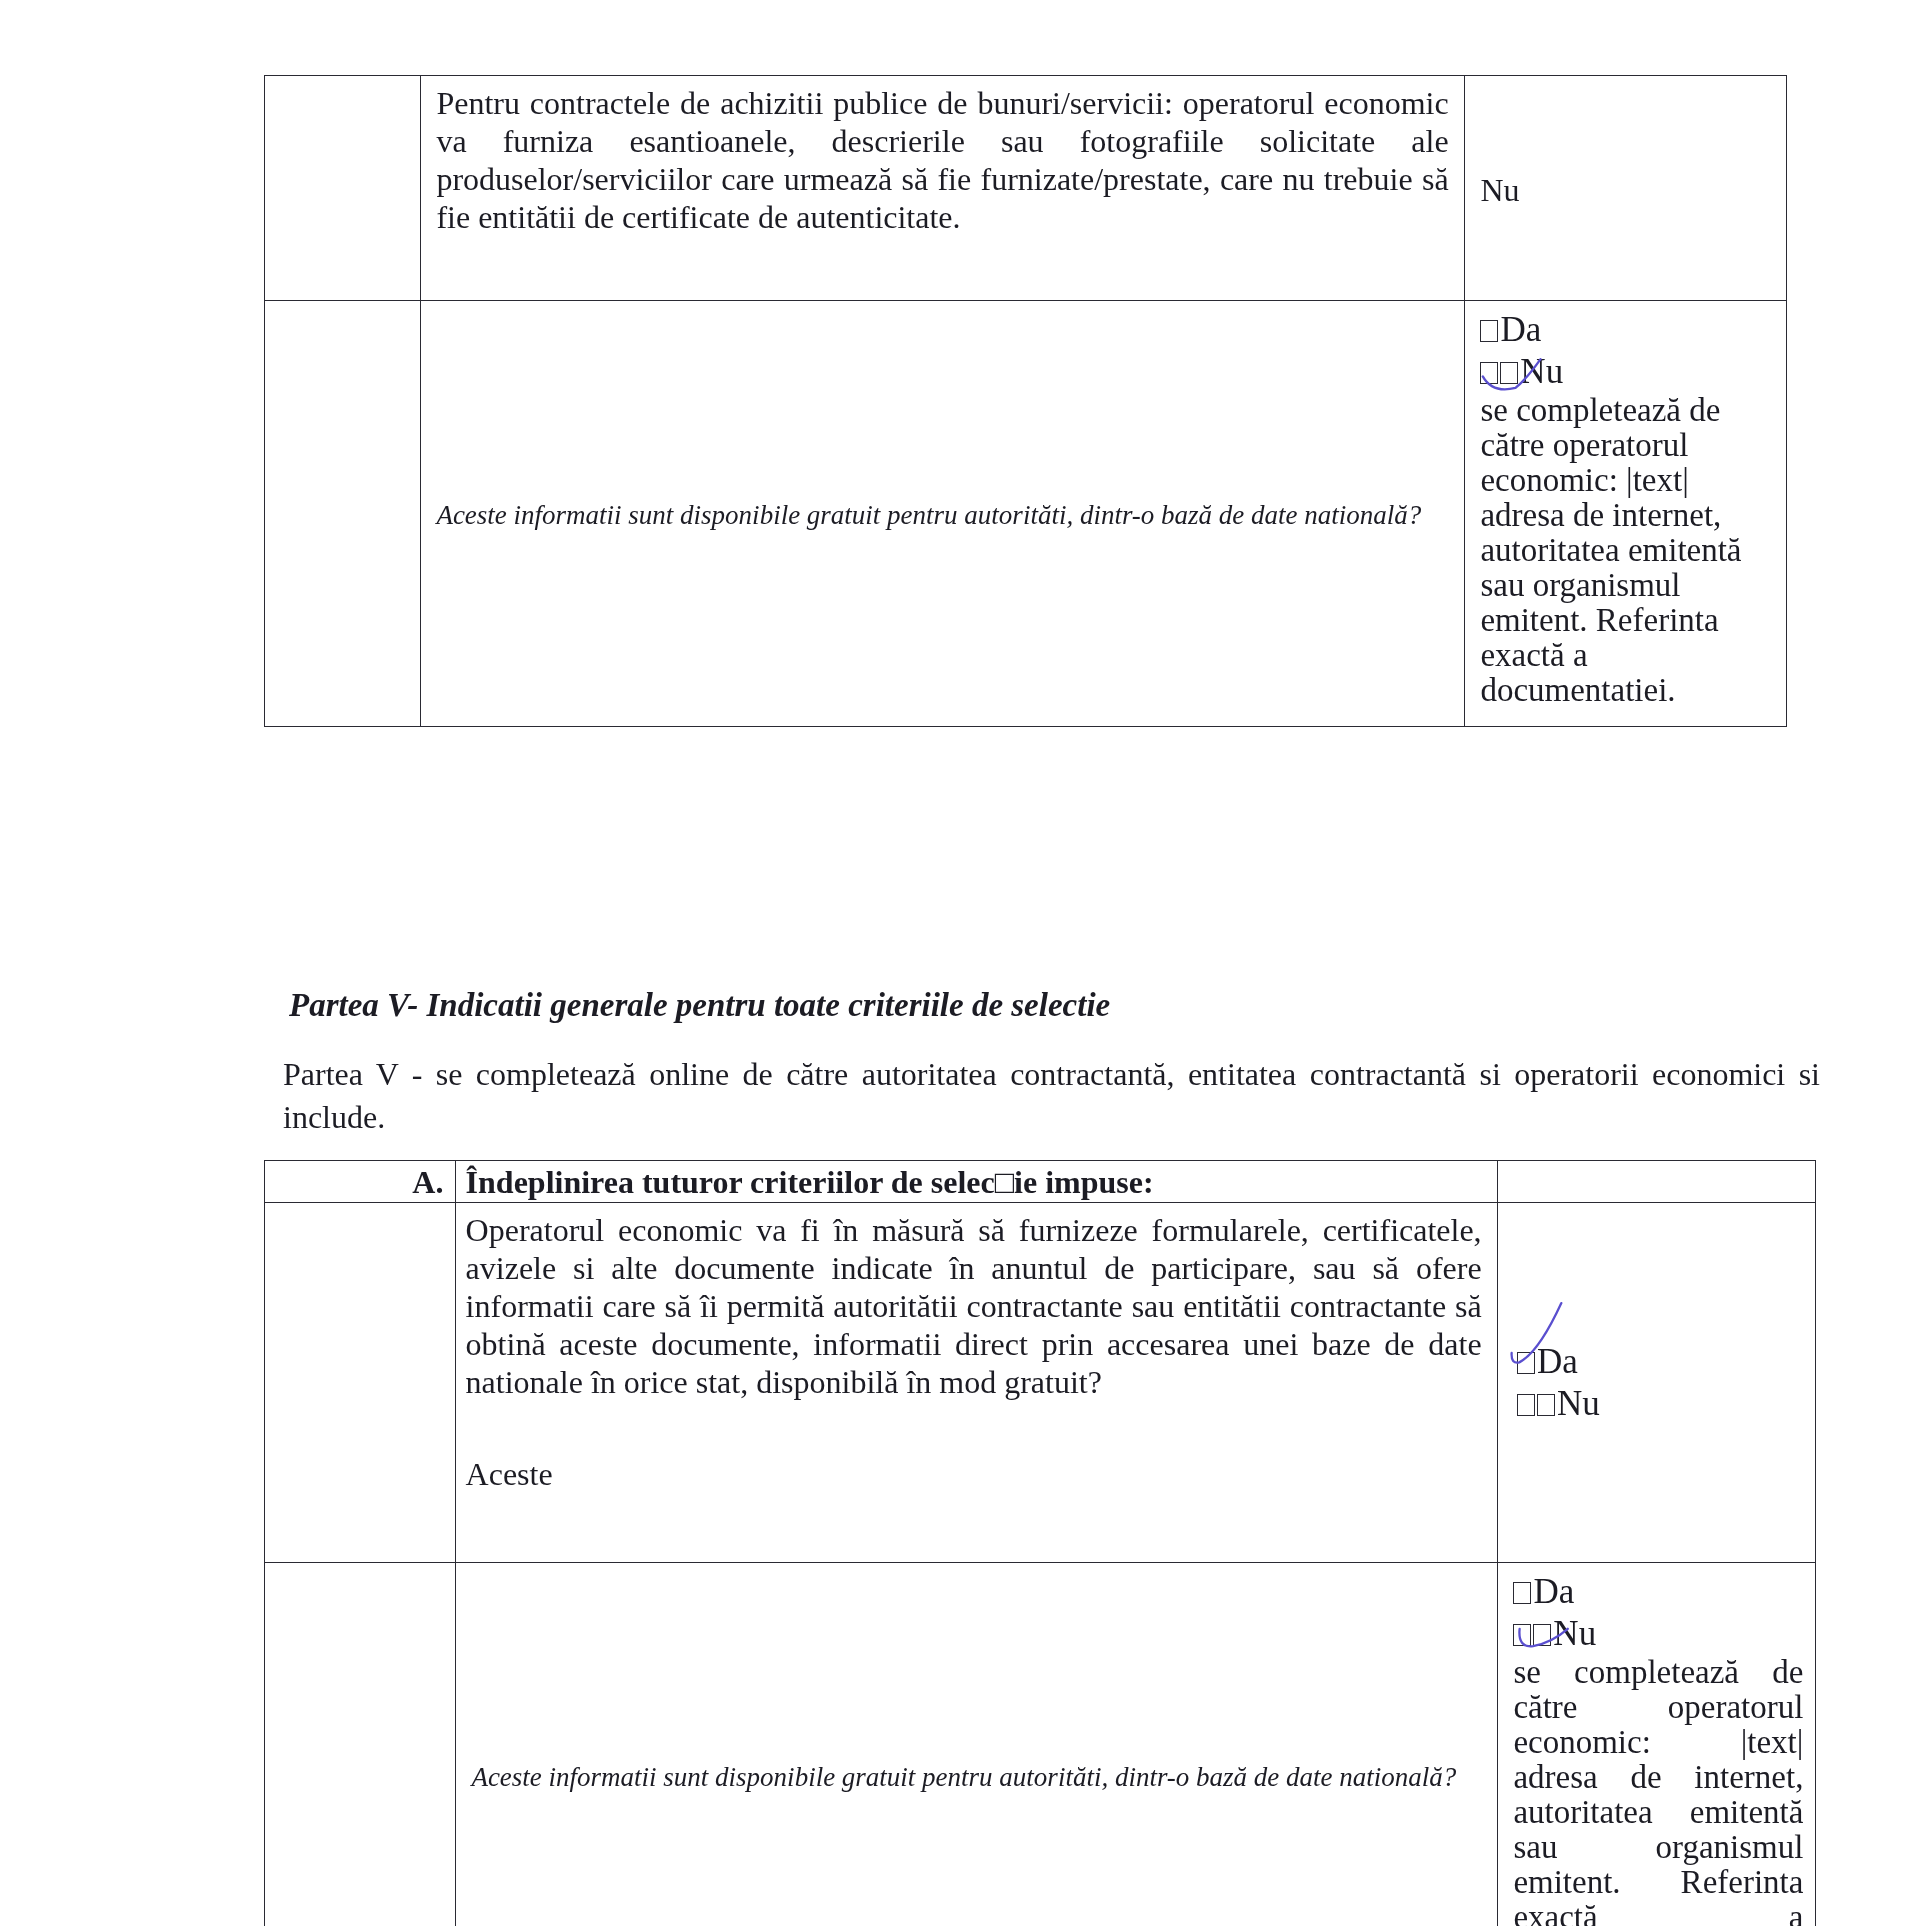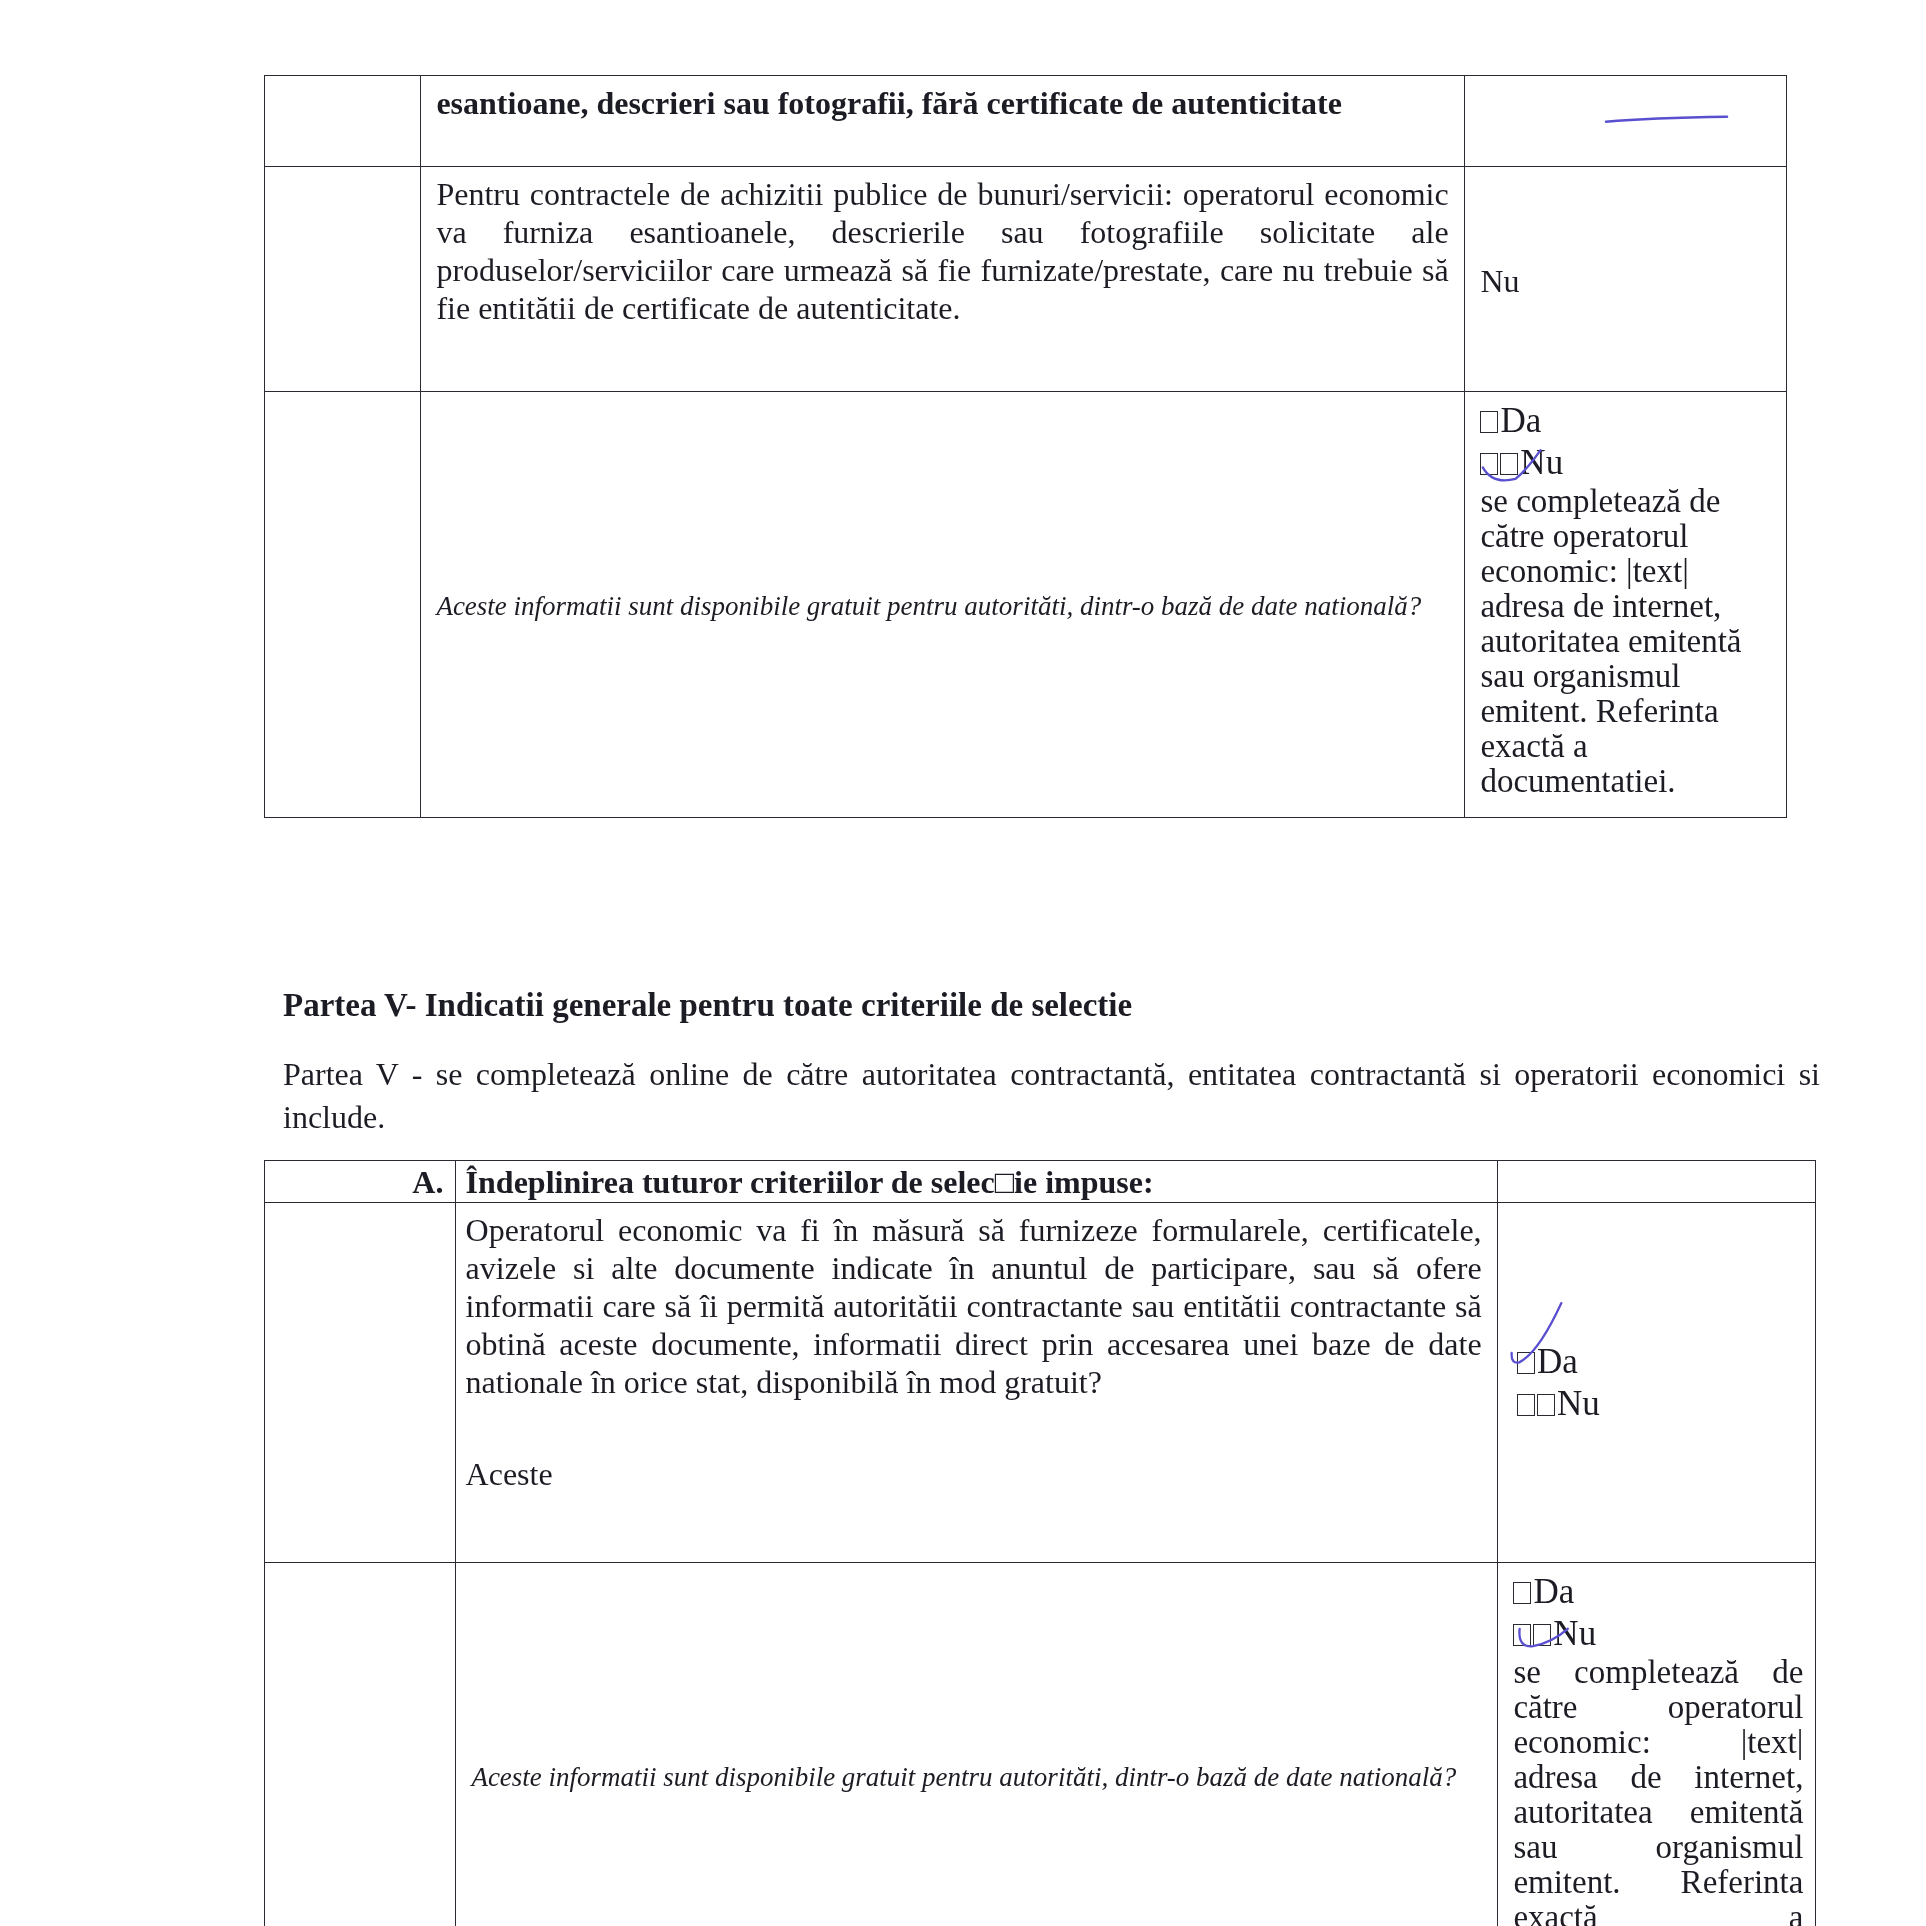--- a/index.html
+++ b/index.html
@@ -27,29 +27,20 @@
 </head>
 <body>
 
 <table class="doc t1" style="left:264px; top:75px; width:1522px;">
   <colgroup>
       <col style="width:156px">
       <col style="width:1044px">
       <col style="width:322px">
     </colgroup>
   <tbody>
-      <tr style="height:91px">
-    <td></td>
-    <td class="cellpad bold">esantioane, descrieri sau fotografii, fără certificate de autenticitate</td>
-    <td style="position:relative;">
-      <svg class="ink" style="left:139px; top:35px;" width="127" height="15.4" viewBox="0 0 330 40">
-        <path d="M5 28 Q 120 18 320 15" stroke="#5a4fcf" stroke-width="6" fill="none" stroke-linecap="round"></path>
-      </svg>
-    </td>
-  </tr>
   <tr style="height:225px">
     <td></td>
     <td class="cellpad justify">Pentru contractele de achizitii publice de bunuri/servicii: operatorul economic va furniza esantioanele, descrierile sau fotografiile solicitate ale produselor/serviciilor care urmează să fie furnizate/prestate, care nu trebuie să fie entitătii de certificate de autenticitate.</td>
     <td class="rightcol" style="vertical-align:middle;">
       <span>Nu</span>
     </td>
   </tr>
   <tr style="height:426px">
     <td></td>
     <td class="cellpad ital small" style="vertical-align:middle;">
@@ -64,21 +55,21 @@
       </div>
       <div class="helper">se completează de către operatorul economic: |text| adresa de internet, autoritatea emitentă sau organismul emitent. Referinta exactă a documentatiei.</div>
       <svg class="ink" style="left:11.6px; top:54px;" width="77" height="39" viewBox="0 0 200 100">
         <path d="M15 55 Q 40 100 100 85 Q 130 60 165 10" stroke="#5a4fcf" stroke-width="6" fill="none" stroke-linecap="round"></path>
       </svg>
     </td>
   </tr>
 </tbody>
   </table>
 
-<h2 class="heading" style="left:283px; top:984px; width:1502px;">Partea V- Indicatii generale pentru toate criteriile de selectie</h2>
+<h2 class="heading" style="left:289px; top:984px; width:1502px;font-style:italic;">Partea V- Indicatii generale pentru toate criteriile de selectie</h2>
 <p class="para justify" style="left:283px; top:1053px; width:1537px;">Partea V - se completează online de către autoritatea contractantă, entitatea contractantă si operatorii economici si include.</p>
 
 <table class="doc t2" style="left:264px; top:1160px; width:1551px;">
   <colgroup>
       <col style="width:191px">
       <col style="width:1042px">
       <col style="width:318px">
     </colgroup>
   <tbody>
       <tr style="height:42px">

